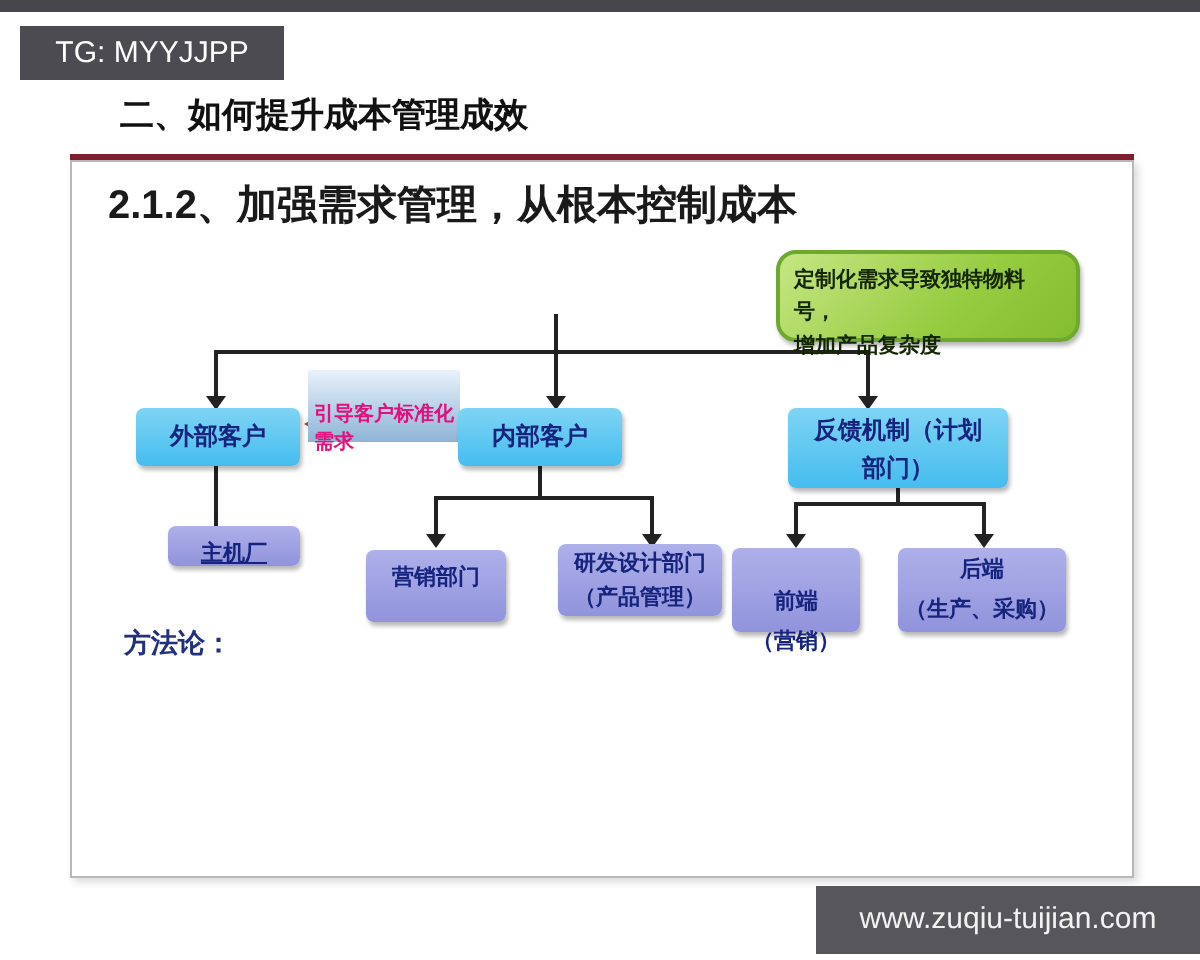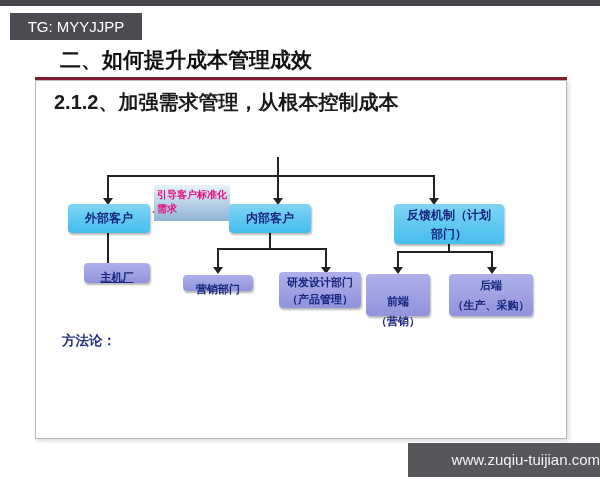--- a/index.html
+++ b/index.html
@@ -3,21 +3,21 @@
 <meta charset="utf-8">
 <style>
   html,body{margin:0;padding:0;background:#ffffff;}
   .stage{position:relative;width:600px;height:480px;background:#ffffff;overflow:hidden;
          font-family:"Liberation Sans",sans-serif;}
 
   
   .top-strip{position:absolute;left:0;top:0;width:600px;height:6px;background:#46464c;}
   .badge{position:absolute;left:10px;top:13px;width:132px;height:27px;line-height:27px;
          background:#4b4b51;color:#ffffff;font-size:15px;text-align:center;}
-  .main-title{position:absolute;left:60px;top:46px;font-size:21px;font-weight:bold;color:#111111;}
+  .main-title{position:absolute;left:60px;top:46px;font-size:17px;font-weight:bold;color:#111111;}
   .maroon-line{position:absolute;left:35px;top:77px;width:532px;height:3px;background:#801f30;}
   .panel{position:absolute;left:35px;top:80px;width:530px;height:357px;background:#ffffff;
          border:1px solid #b8b8b8;box-shadow:2px 2px 4px rgba(0,0,0,0.15);}
 
   .subtitle{position:absolute;left:18px;top:8px;font-size:20px;font-weight:bold;color:#1a1a1a;}
 
   
   .node{position:absolute;box-sizing:border-box;text-align:center;font-weight:bold;
         white-space:pre-line;box-shadow:1px 2px 2px rgba(0,0,0,0.28);}
   .root{left:165px;top:40px;width:154px;height:36px;line-height:34px;border-radius:9px;
@@ -28,53 +28,53 @@
         background:linear-gradient(135deg,#c6e683 0%,#96cc40 60%,#84bd2f 100%);
         border:2px solid #6fa82e;font-size:10.5px;color:#142600;padding:5px 7px;line-height:1.55;}
   .blue{background:linear-gradient(180deg,#7fd4f4 0%,#45bdef 100%);color:#16247d;
         border-radius:4px;font-size:12px;}
   .lav{background:linear-gradient(180deg,#aeb0ea 0%,#9193dc 100%);color:#16247d;
        border-radius:4px;font-size:11px;}
   .ext{left:32px;top:123px;width:82px;height:29px;line-height:29px;}
   .int{left:193px;top:123px;width:82px;height:29px;line-height:29px;}
   .fb{left:358px;top:123px;width:110px;height:40px;line-height:1.55;padding-top:2px;font-size:12px;}
   .oem{left:48px;top:182px;width:66px;height:20px;line-height:28px;text-decoration:underline;}
-  .mkt{left:147px;top:194px;width:70px;height:16px;line-height:28px;}
+  .mkt{left:147px;top:194px;width:70px;height:36px;line-height:28px;}
   .rnd{left:243px;top:191px;width:82px;height:36px;line-height:1.5;padding-top:2px;}
   .front{left:330px;top:193px;width:64px;height:42px;line-height:1.8;padding-top:18px;}
   .back{left:413px;top:193px;width:84px;height:42px;line-height:1.8;padding-top:2px;}
   .bridge{position:absolute;left:118px;top:104px;width:76px;height:36px;box-sizing:border-box;
           background:linear-gradient(180deg,#e9f2fa 0%,#a8c6e2 70%,#8fb4d6 100%);
           color:#e1127d;font-weight:bold;font-size:10px;line-height:1.35;
-          padding:3px 3px;white-space:pre-line;text-align:left;}
+          padding:16px 3px;white-space:pre-line;text-align:left;}
 
   
   .vline{position:absolute;width:2px;background:#222222;}
   .hline{position:absolute;height:2px;background:#222222;}
   .arr-down{position:absolute;width:0;height:0;border-left:5px solid transparent;
             border-right:5px solid transparent;border-top:7px solid #222222;}
   .dbl{position:absolute;left:116px;top:127px;width:76px;height:8px;}
   .dbl .dline{position:absolute;left:5px;right:5px;top:3px;height:2px;background:#c0392b;}
   .dbl:before{content:"";position:absolute;left:0;top:0;width:0;height:0;
       border-top:4px solid transparent;border-bottom:4px solid transparent;
       border-right:7px solid #c0392b;}
   .dbl:after{content:"";position:absolute;right:0;top:0;width:0;height:0;
       border-top:4px solid transparent;border-bottom:4px solid transparent;
       border-left:7px solid #c0392b;}
 
   
-  .m-label{position:absolute;left:26px;top:251px;font-size:13.5px;font-weight:bold;color:#23307e;}
+  .m-label{position:absolute;left:26px;top:232px;font-size:13.5px;font-weight:bold;color:#23307e;}
   table.mtable{position:absolute;left:50px;top:260px;border-collapse:collapse;}
   table.mtable td{border:1px solid #8a8a8a;text-align:center;vertical-align:middle;
       font-size:12px;font-weight:600;color:#3a3a3a;height:43px;padding:2px 4px;}
   td.goal{font-size:11px;}
 
   
   .footer-bar{position:absolute;left:408px;top:443px;width:192px;height:34px;line-height:34px;
-      background:#57575b;color:#f2f2f2;font-size:15px;text-align:right;}
+      background:#57575b;color:#f2f2f2;font-size:15px;text-align:center;}
 </style>
 </head>
 <body>
 
 <div class="stage">
 
   <div class="top-strip"></div>
   <div class="badge">TG: MYYJJPP</div>
   <div class="main-title">二、如何提升成本管理成效</div>
   <div class="maroon-line"></div>
@@ -104,20 +104,22 @@
     <div class="hline" style="left:361px;top:170px;width:96px;"></div>
     <div class="vline" style="left:361px;top:170px;height:18px;"></div>
     <div class="vline" style="left:455px;top:170px;height:18px;"></div>
     <div class="arr-down" style="left:357px;top:186px;"></div>
     <div class="arr-down" style="left:451px;top:186px;"></div>
 
     <div class="dbl">
         <span class="dline"></span>
       </div>
 
+    <div class="node note">定制化需求导致独特物料号，
+增加产品复杂度</div>
     <div class="bridge">引导客户标准化
 需求</div>
     <div class="node blue ext">外部客户</div>
     <div class="node blue int">内部客户</div>
     <div class="node blue fb">反馈机制（计划
 部门）</div>
     <div class="node lav oem">主机厂</div>
     <div class="node lav mkt">营销部门</div>
     <div class="node lav rnd">研发设计部门
 （产品管理）</div>

